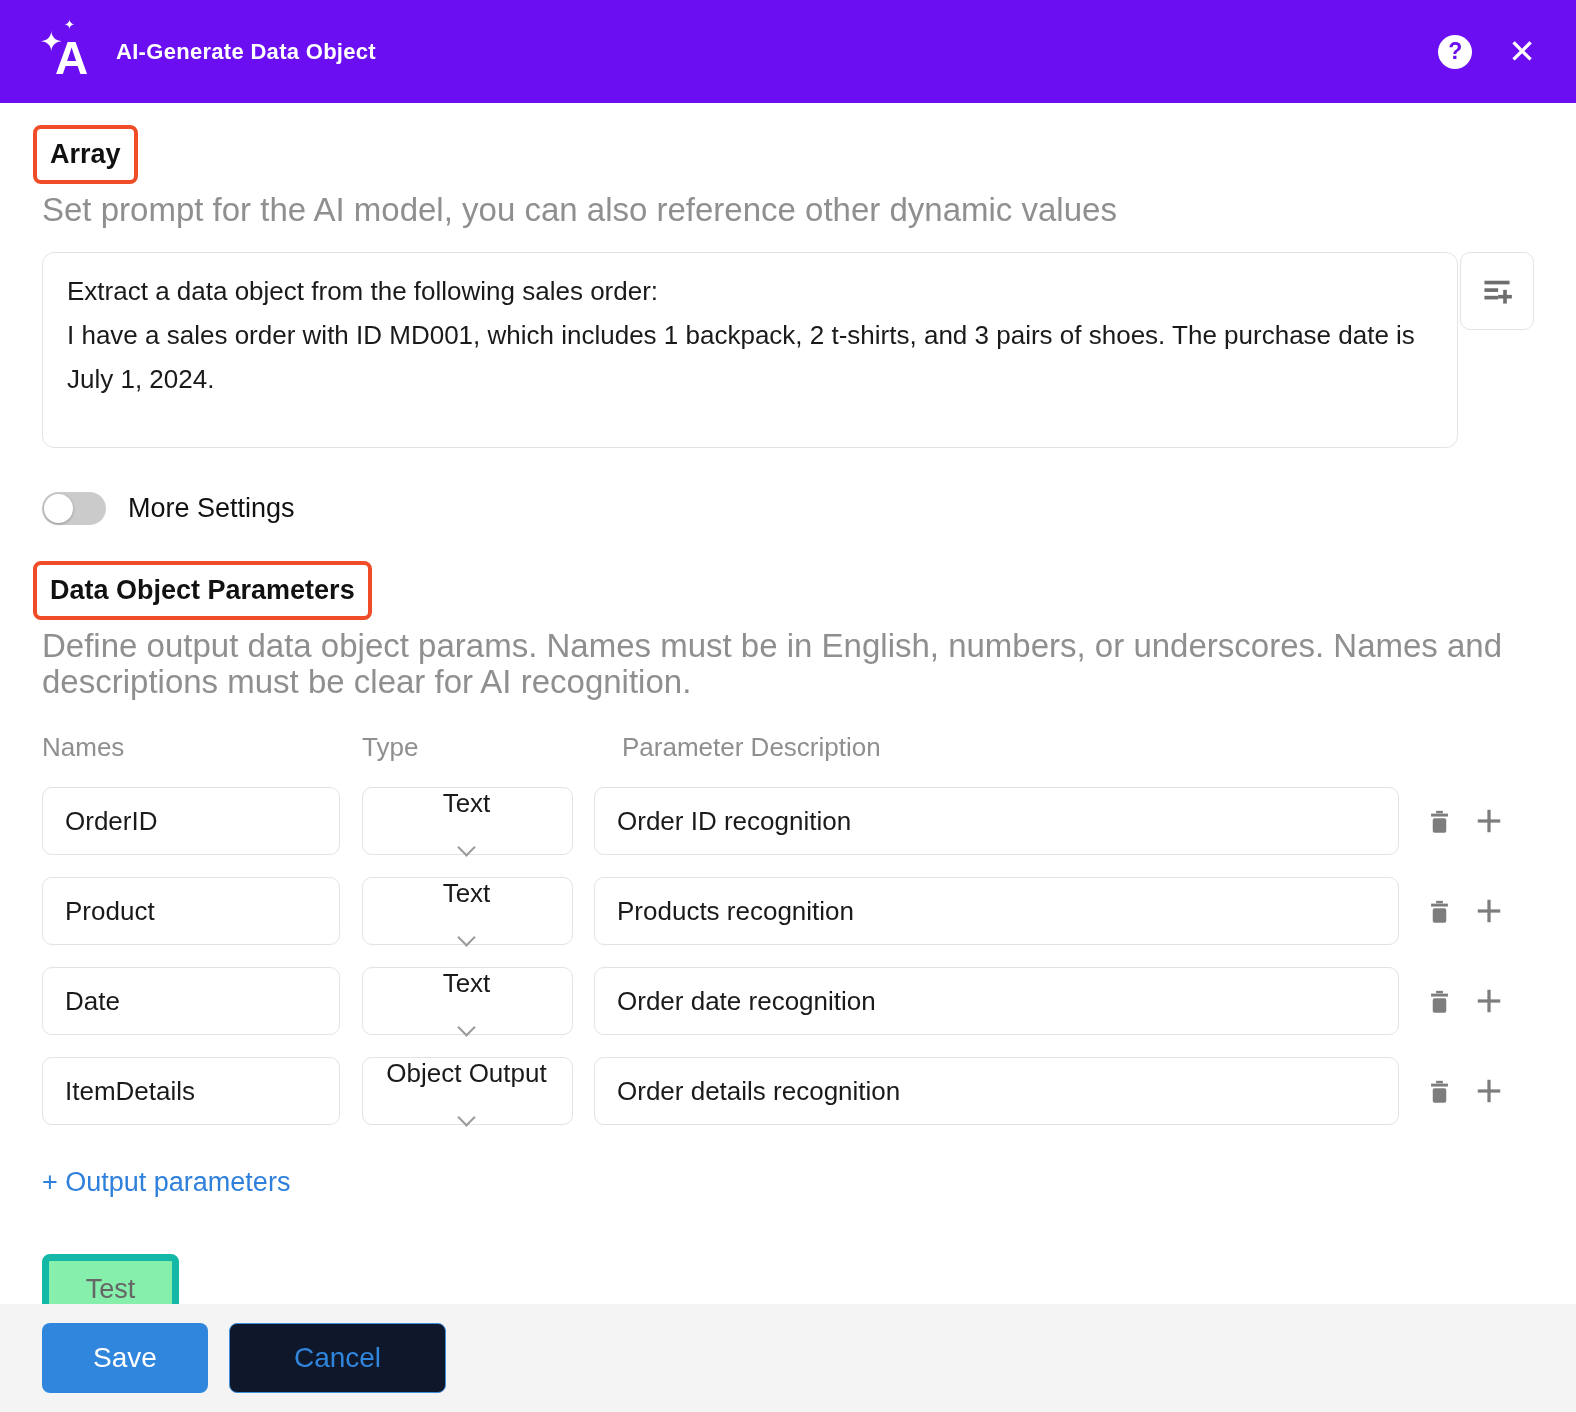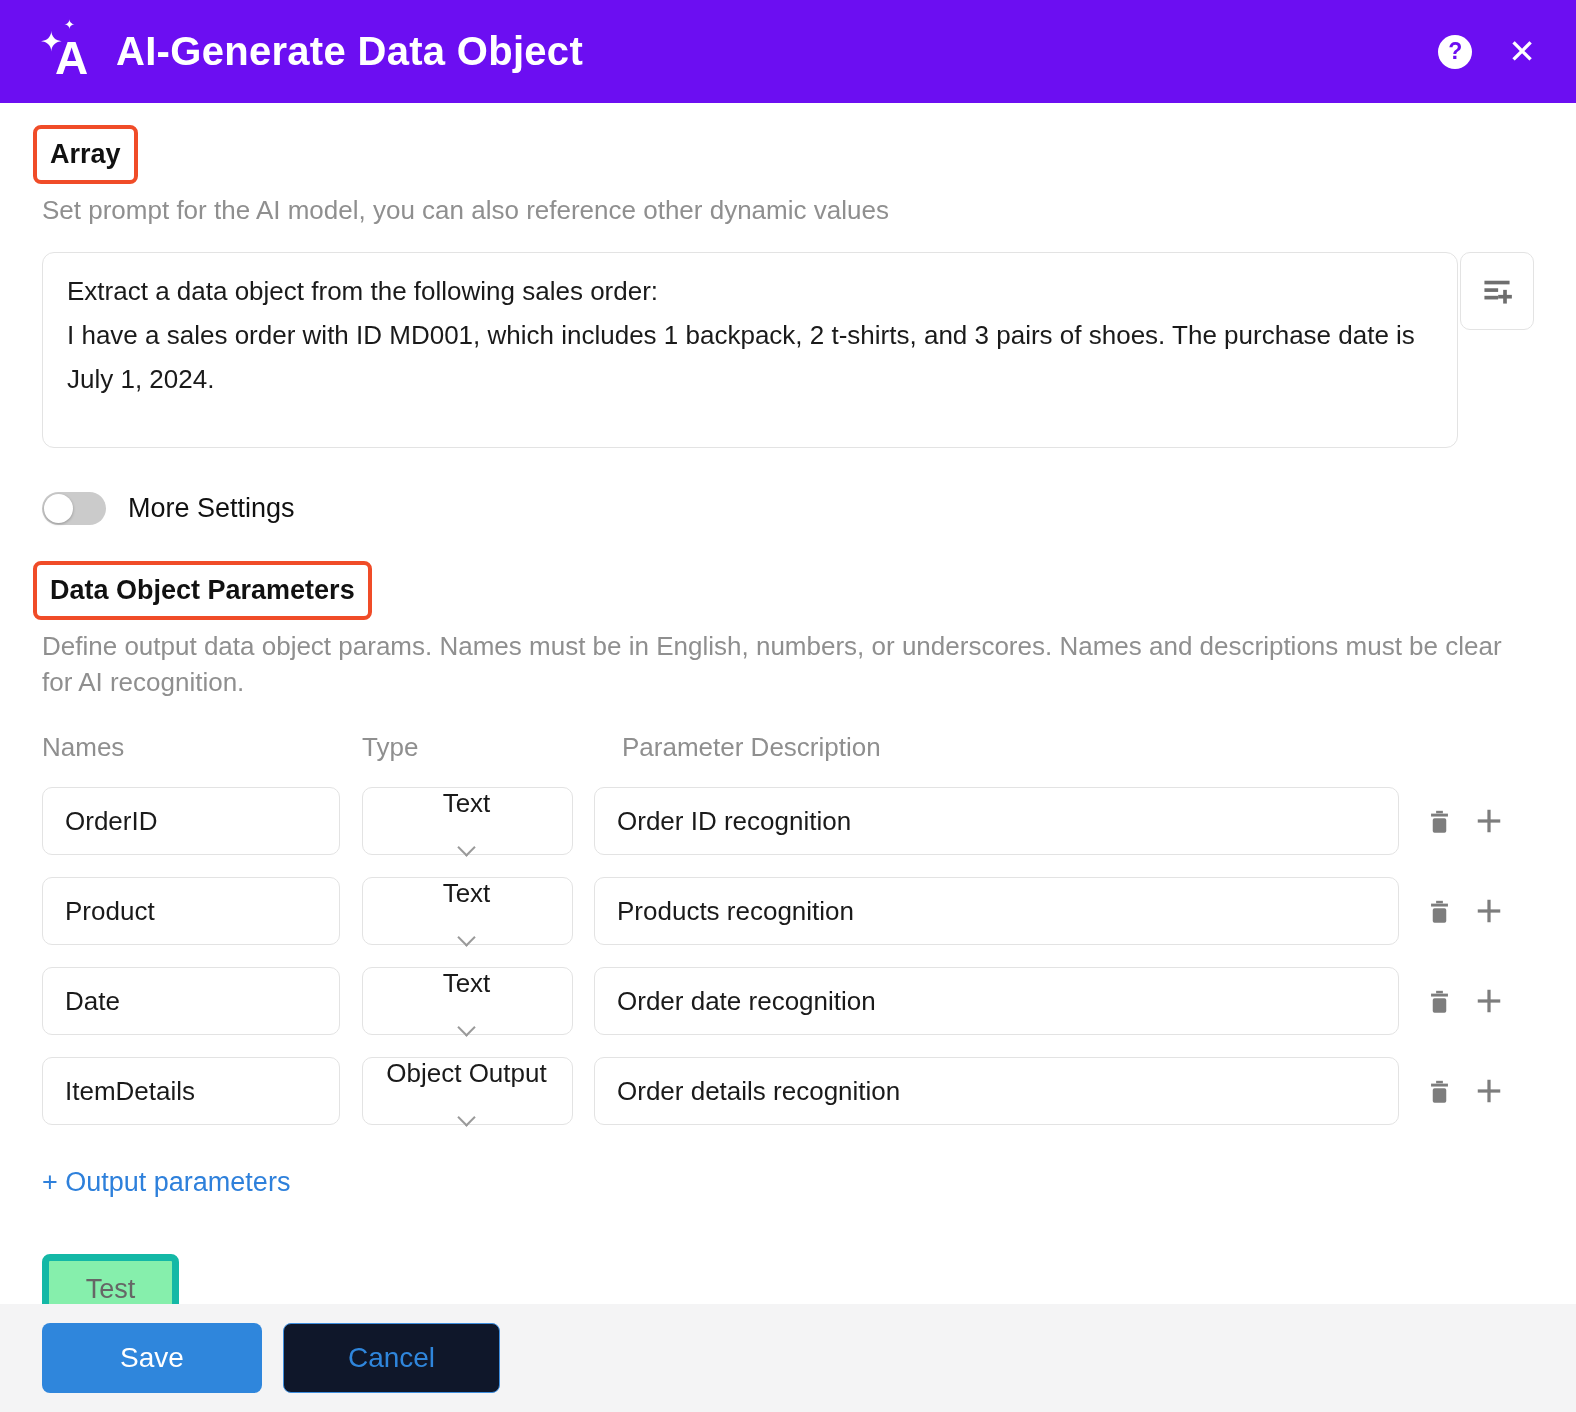--- a/index.html
+++ b/index.html
@@ -6,32 +6,32 @@
   html,body { width:1576px; height:1412px; background:#fff;
     font-family:"Liberation Sans","DejaVu Sans",sans-serif; color:#1a1a1a; }
   .app { position:relative; width:1576px; height:1412px; overflow:hidden; background:#fff; }
 
   
   .hdr { height:103px; background:var(--header-bg,#6C0EF2); display:flex; align-items:center; padding:0 40px; }
   .logo { position:relative; width:58px; height:62px; margin-right:18px; flex:none; }
   .logo-a { position:absolute; left:15px; top:14px; font-size:46px; font-weight:700; color:#fff; line-height:1; }
   .spark-big { position:absolute; left:0px; top:8px; font-size:27px; color:#fff; line-height:1; }
   .spark-small { position:absolute; left:24px; top:-3px; font-size:13px; color:#fff; line-height:1; }
-  .hdr-title { color:#fff; font-size:40px; font-weight:700; letter-spacing:.3px; }
+  .hdr-title { color:#fff; font-size:22px; font-weight:700; letter-spacing:.3px; }
   .hdr-spacer { flex:1; }
   .help-btn { width:34px; height:34px; border-radius:50%; background:#fff; color:var(--header-bg,#6C0EF2);
     display:flex; align-items:center; justify-content:center; font-size:23px; font-weight:700; cursor:pointer; margin-right:36px; }
   .close-btn { color:#fff; font-size:33px; line-height:1; cursor:pointer; font-weight:400; }
 
   
   .content { padding:0 42px; }
   .ann-box { display:inline-block; border:4px solid var(--annotation,#F04C28); border-radius:8px;
     padding:10px 13px; margin:22px 0 0 -9px; font-size:27px; font-weight:700; color:#111; line-height:1.15; }
   .ann-box.second { margin-top:36px; }
-  .hint { color:#8F8F8F; font-size:26px; line-height:36px; margin-top:8px; max-width:1505px; }
+  .hint { color:#8F8F8F; font-size:33px; line-height:36px; margin-top:8px; max-width:1505px; }
 
   .prompt-row { display:flex; align-items:flex-start; margin-top:24px; }
   .prompt-ta { width:1428px; height:196px; border:1px solid #E3E3E3; border-radius:12px;
     padding:16px 24px; font:26px/44px "Liberation Sans","DejaVu Sans",sans-serif; color:#1a1a1a;
     resize:none; outline:none; display:block; }
   .insert-btn { width:74px; height:78px; margin-left:2px; background:#fff; border:1px solid #E3E3E3;
     border-radius:10px; display:flex; align-items:center; justify-content:center; cursor:pointer; flex:none; }
 
   .toggle-row { display:flex; align-items:center; margin-top:44px; }
   .toggle { width:64px; height:33px; background:#CBCBCB; border-radius:17px; position:relative; cursor:pointer; flex:none; }
@@ -63,21 +63,21 @@
   .out-link { display:inline-block; margin-top:42px; color:var(--link,#2E80DB); font-size:27px;
     text-decoration:none; cursor:pointer; }
 
   .test-btn { display:block; margin-top:56px; width:137px; height:70px; background:#86efac;
     border:7px solid #14b8a6; border-radius:8px; font-size:27px; color:#666; cursor:pointer;
     font-family:inherit; }
 
   
   .ftr { position:absolute; left:0; right:0; bottom:0; height:108px; background:var(--footer-bg,#F4F4F5);
     display:flex; align-items:center; padding:0 42px; z-index:5; }
-  .save-btn { width:220px; height:70px; background:var(--primary,#2F86DC); color:#fff; border:none;
+  .save-btn { width:166px; height:70px; background:var(--primary,#2F86DC); color:#fff; border:none;
     border-radius:8px; font-size:28px; cursor:pointer; font-family:inherit; }
   .cancel-btn { width:217px; height:70px; background:#0f172a; color:var(--primary,#2F86DC);
     border:1.5px solid #3E8EDE; border-radius:8px; font-size:28px; margin-left:21px; cursor:pointer; font-family:inherit; }
 </style>
 </head>
 <body>
 
 <div class="app">
 
   <header class="hdr">

